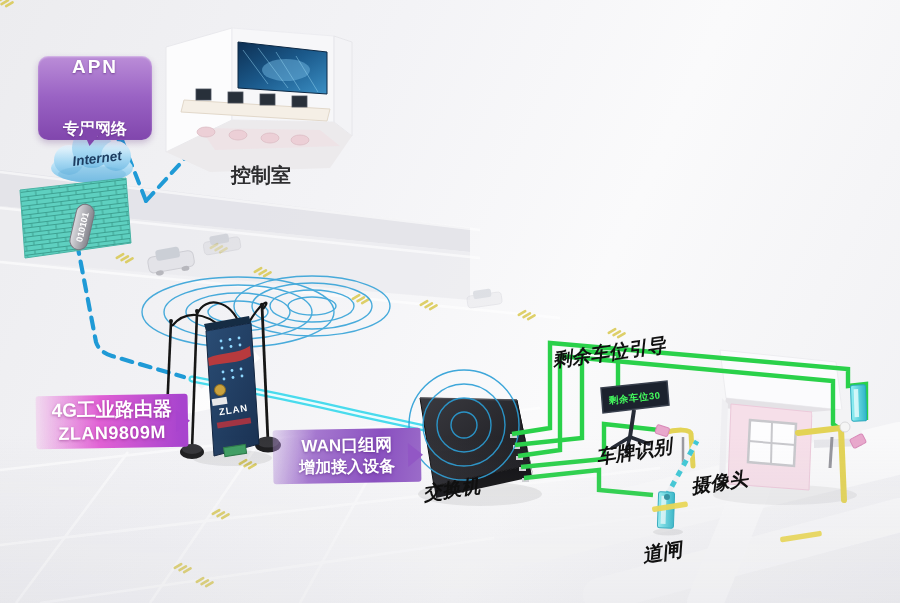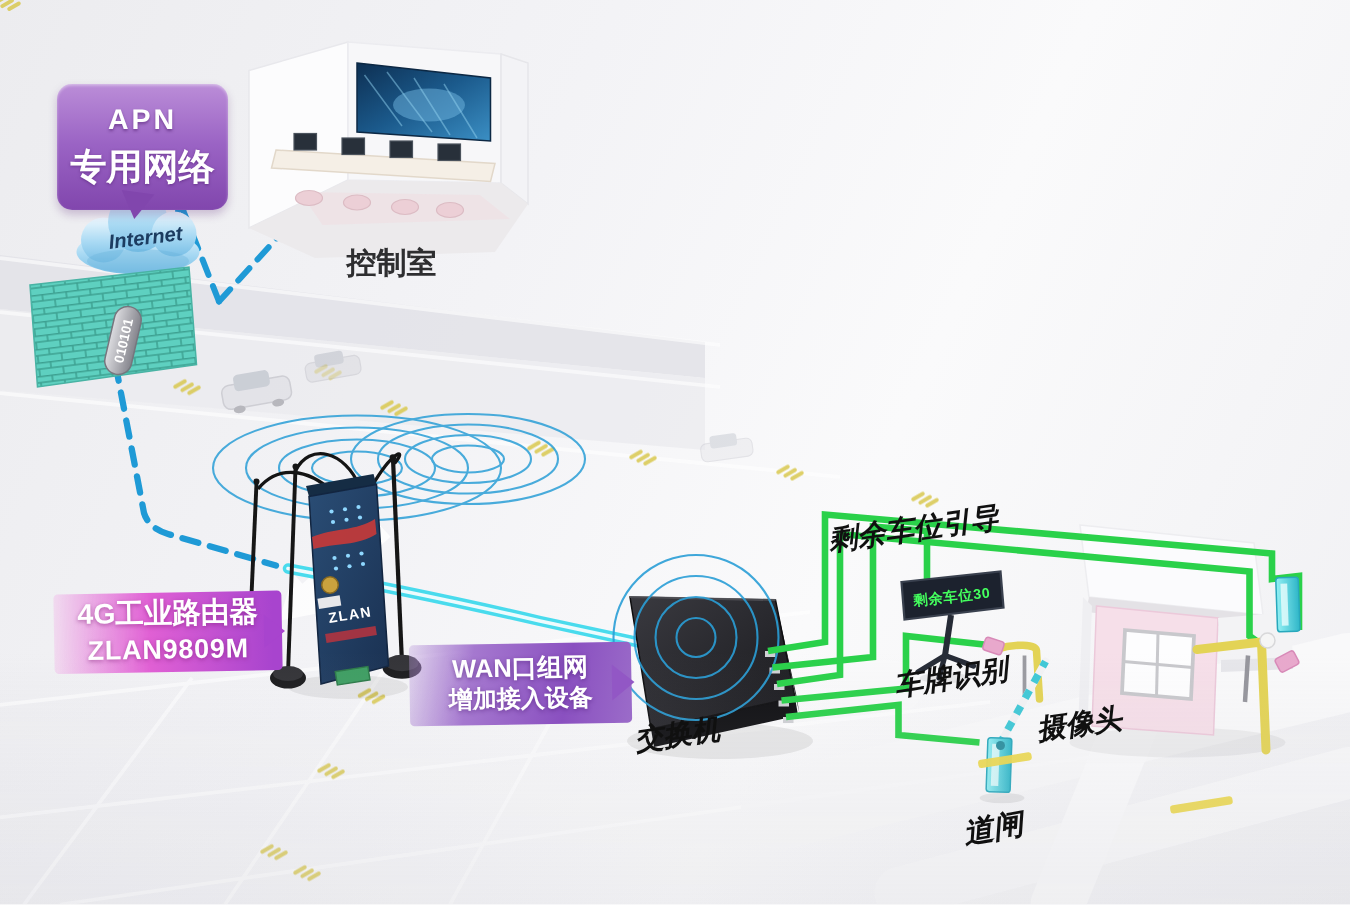--- a/index.html
+++ b/index.html
@@ -6,26 +6,26 @@
   body{font-family:"Liberation Sans","DejaVu Sans",sans-serif;background:#ffffff;}
   .stage{position:relative;width:900px;height:603px;overflow:hidden;
          background:linear-gradient(115deg,#ececef 0%,#f3f3f6 35%,#fafafb 62%,#f0f0f3 100%);}
   .stage::after{content:'';position:absolute;inset:0;pointer-events:none;
          background:linear-gradient(to bottom,rgba(255,255,255,0) 72%,rgba(198,198,206,.22) 100%);}
   svg{position:absolute;left:0;top:0;}
   
   .apn{position:absolute;left:38px;top:56px;width:114px;height:84px;border-radius:10px;
        background:linear-gradient(180deg,#bb8dd8 0%,#9a63c4 48%,#8146ad 100%);
        box-shadow:0 3px 6px rgba(90,40,120,.25), inset 0 1px 2px rgba(255,255,255,.45);
-       display:flex;flex-direction:column;align-items:center;justify-content:center;
+       display:flex;flex-direction:column;align-items:center;justify-content:space-between;
        color:#fff;text-align:center;z-index:6;}
   .apn::after{content:'';position:absolute;left:46%;bottom:-17px;width:0;height:0;
        border:11px solid transparent;border-top:18px solid #8146ad;transform:translateX(-50%) rotate(8deg);}
   .apn .l1{font-size:19px;font-weight:bold;letter-spacing:2px;text-shadow:0 1px 2px rgba(70,20,100,.5);}
-  .apn .l2{font-size:24px;font-weight:bold;margin-top:3px;text-shadow:0 1px 2px rgba(70,20,100,.5);}
+  .apn .l2{font-size:16px;font-weight:bold;margin-top:3px;text-shadow:0 1px 2px rgba(70,20,100,.5);}
   .internet-label{position:absolute;left:60px;top:151px;width:74px;text-align:center;
        font-size:13.5px;font-weight:bold;font-style:italic;color:#1c3c60;
        transform:rotate(-7deg);z-index:6;}
   .room-label{position:absolute;left:231px;top:162px;font-size:20px;font-weight:bold;color:#2e2e30;z-index:6;}
   
   .banner{position:absolute;color:#fff;font-weight:bold;text-align:center;z-index:7;
        display:flex;flex-direction:column;justify-content:center;align-items:center;line-height:1.25;}
   .banner-4g{left:36px;top:395px;width:152px;height:53px;transform:rotate(-1deg);
        background:linear-gradient(90deg,rgba(243,178,233,.35) 0%,#e060d4 42%,#a844ce 96%);
        border-radius:3px;text-shadow:0 1px 3px rgba(120,20,110,.5);}

